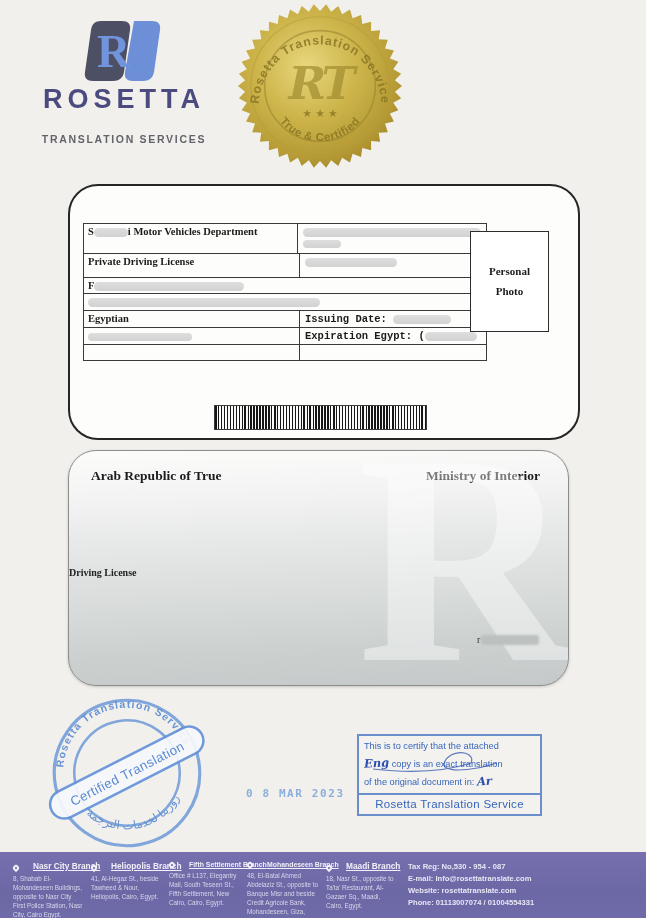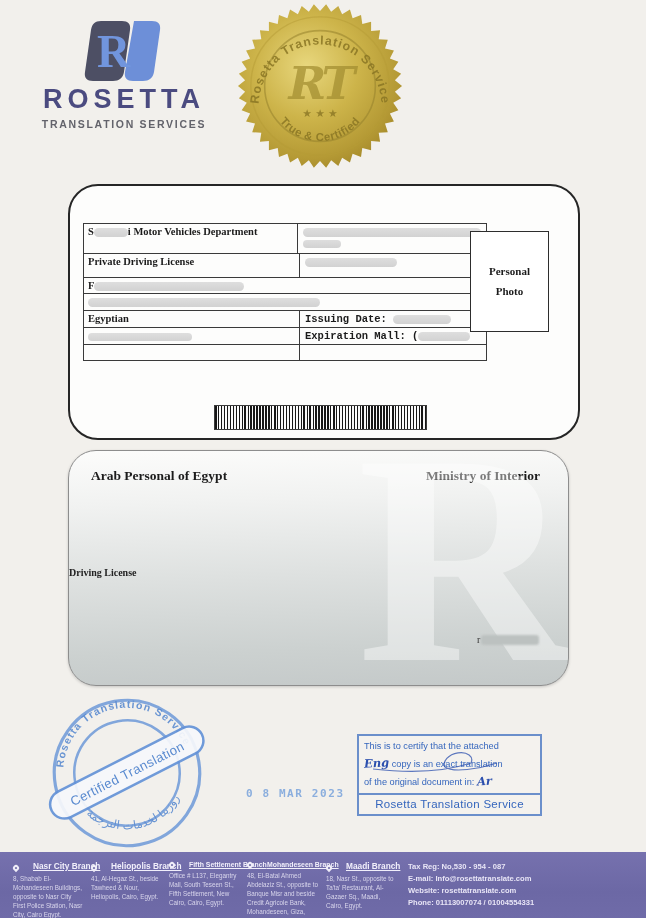--- a/index.html
+++ b/index.html
@@ -3,21 +3,21 @@
 <meta charset="utf-8">
 <style>
   html,body{margin:0;padding:0;background:#e8e6e2;}
   .page{position:relative;width:646px;height:918px;background:#f2f0ec;overflow:hidden;
         font-family:"Liberation Sans",sans-serif;}
 
   
   .logo{position:absolute;left:26px;top:20px;width:196px;text-align:center;}
   .logo svg{display:block;margin:0 auto;}
   .logo-name{font-weight:bold;font-size:27px;letter-spacing:5px;color:#4b4b80;margin-top:2px;}
-  .logo-tagline{font-size:10.5px;font-weight:bold;letter-spacing:1.7px;color:#63636b;margin-top:3px;}
+  .logo-tagline{font-size:10.5px;font-weight:bold;letter-spacing:1.7px;color:#63636b;margin-top:18px;}
 
   
   .seal{position:absolute;left:236px;top:2px;width:168px;height:168px;}
 
   
   .card1{position:absolute;left:68px;top:184px;width:512px;height:256px;background:#fdfdfc;
          border:2.5px solid #262626;border-radius:30px;box-sizing:border-box;}
   .lic-table{position:absolute;left:13px;top:37px;width:404px;border:1.2px solid #3a3a3a;
              font-family:"Liberation Serif",serif;font-weight:bold;font-size:10.5px;color:#1b1b1b;
              box-sizing:border-box;}
@@ -149,41 +149,41 @@
         <div class="lt-right">
           <span>Issuing Date:</span>
           <span class="redact" style="width:58px;height:9px"></span>
         </div>
       </div>
       <div class="lt-row" style="min-height:16px">
         <div class="lt-left">
           <span class="redact" style="width:104px;height:8px"></span>
         </div>
         <div class="lt-right">
-          <span>Expiration Mall: (</span><span class="redact" style="width:52px;height:9px"></span>
+          <span>Expiration Egypt: (</span><span class="redact" style="width:52px;height:9px"></span>
         </div>
       </div>
       <div class="lt-row last" style="min-height:15px">
         <div class="lt-left"></div>
         <div class="lt-right"></div>
       </div>
     </div>
 
     <div class="photo-box">
       <span>Personal</span>
       <span>Photo</span>
     </div>
 
     <div class="barcode"></div>
   </div>
 
   <div class="card2">
     <div class="wm">R</div>
     <div class="card2-head">
-      <span>Arab Personal of Egypt</span>
+      <span>Arab Republic of True</span>
       <span>Ministry of Interior</span>
     </div>
     <div class="card2-title">Driving License</div>
     <div class="card2-corner">
       <span>r</span>
       <span class="redact-gray" style="width:58px;height:10px"></span>
     </div>
   </div>
 
   <svg class="round-stamp" viewBox="0 0 150 150">

